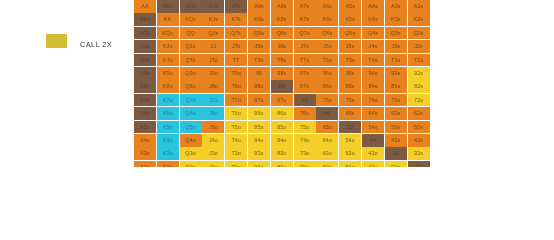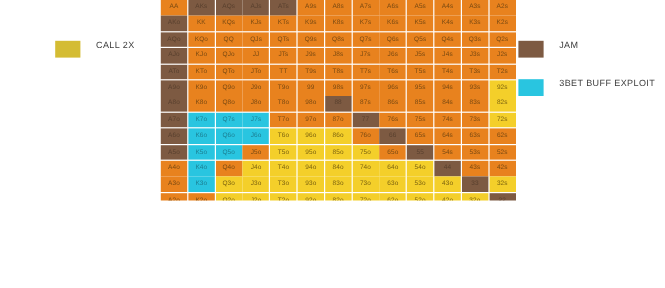--- a/index.html
+++ b/index.html
@@ -39,21 +39,21 @@
     width: 134px;
     padding-left: 12px;
     padding-top: 34px;
   }
   .legend.left {
     padding-left: 46px;
   }
 
   .legend-row {
     display: flex;
-    align-items: flex-start;
+    align-items: flex-end;
     height: 14px;
   }
   .legend-swatch {
     width: 21px;
     height: 14px;
     flex: 0 0 auto;
   }
   .legend-label {
     margin-left: 13px;
     font-size: 7.5px;
@@ -271,24 +271,14 @@
         <div class="cell call2x">82o</div>
         <div class="cell call2x">72o</div>
         <div class="cell call2x">62o</div>
         <div class="cell call2x">52o</div>
         <div class="cell call2x">42o</div>
         <div class="cell call2x">32o</div>
         <div class="cell jam">22</div>
       </div>
   </div>
 
-  <div class="legend right">
-    <div class="legend-row">
-      <span class="legend-swatch" style="background: rgb(125, 90, 66);"></span>
-      <span class="legend-label">JAM</span>
-    </div>
-    <div class="legend-row">
-      <span class="legend-swatch" style="background: rgb(41, 197, 224);"></span>
-      <span class="legend-label">3BET BUFF EXPLOIT</span>
-    </div>
-  </div>
 
 </div>
 
 </body></html>

